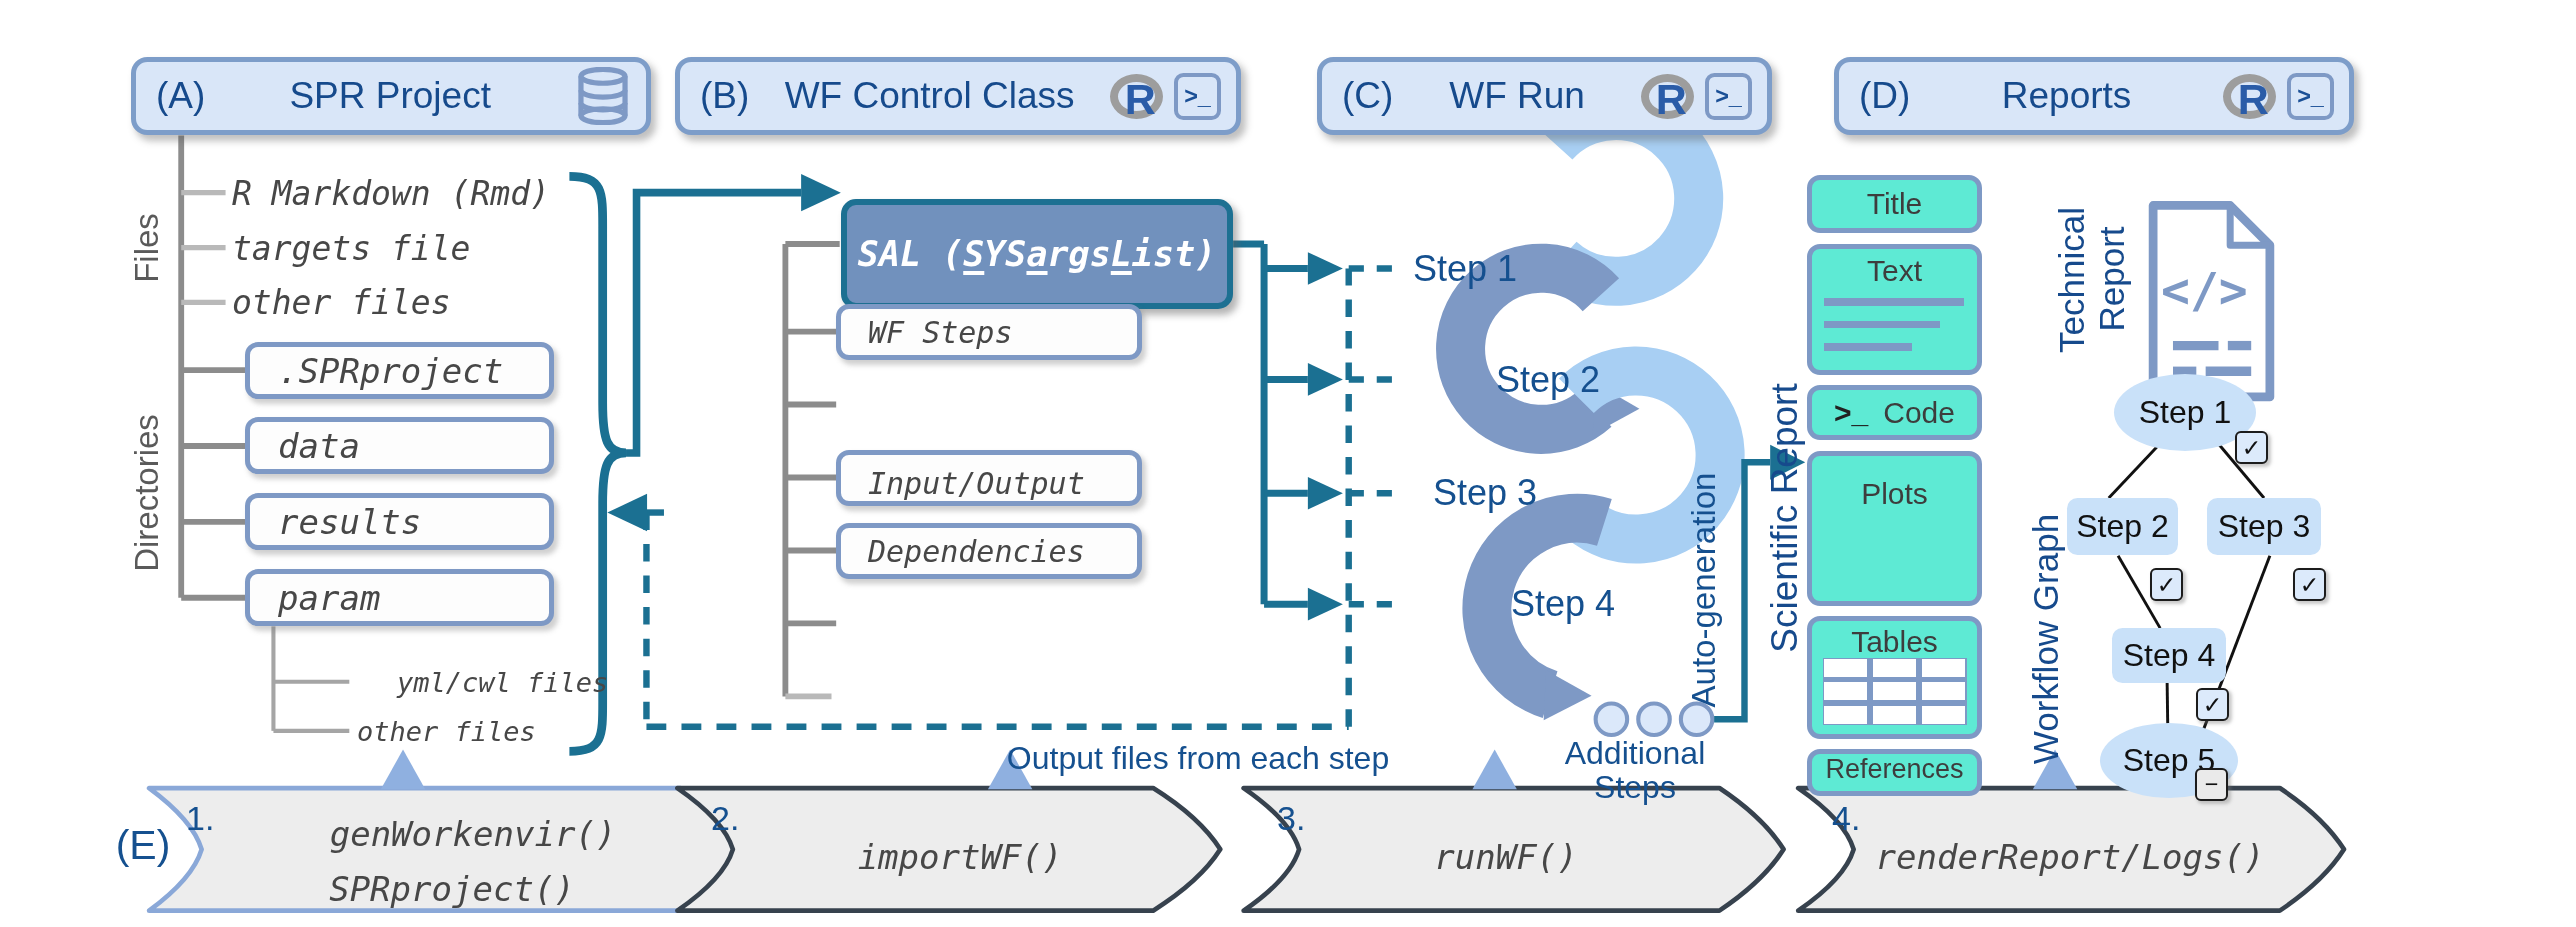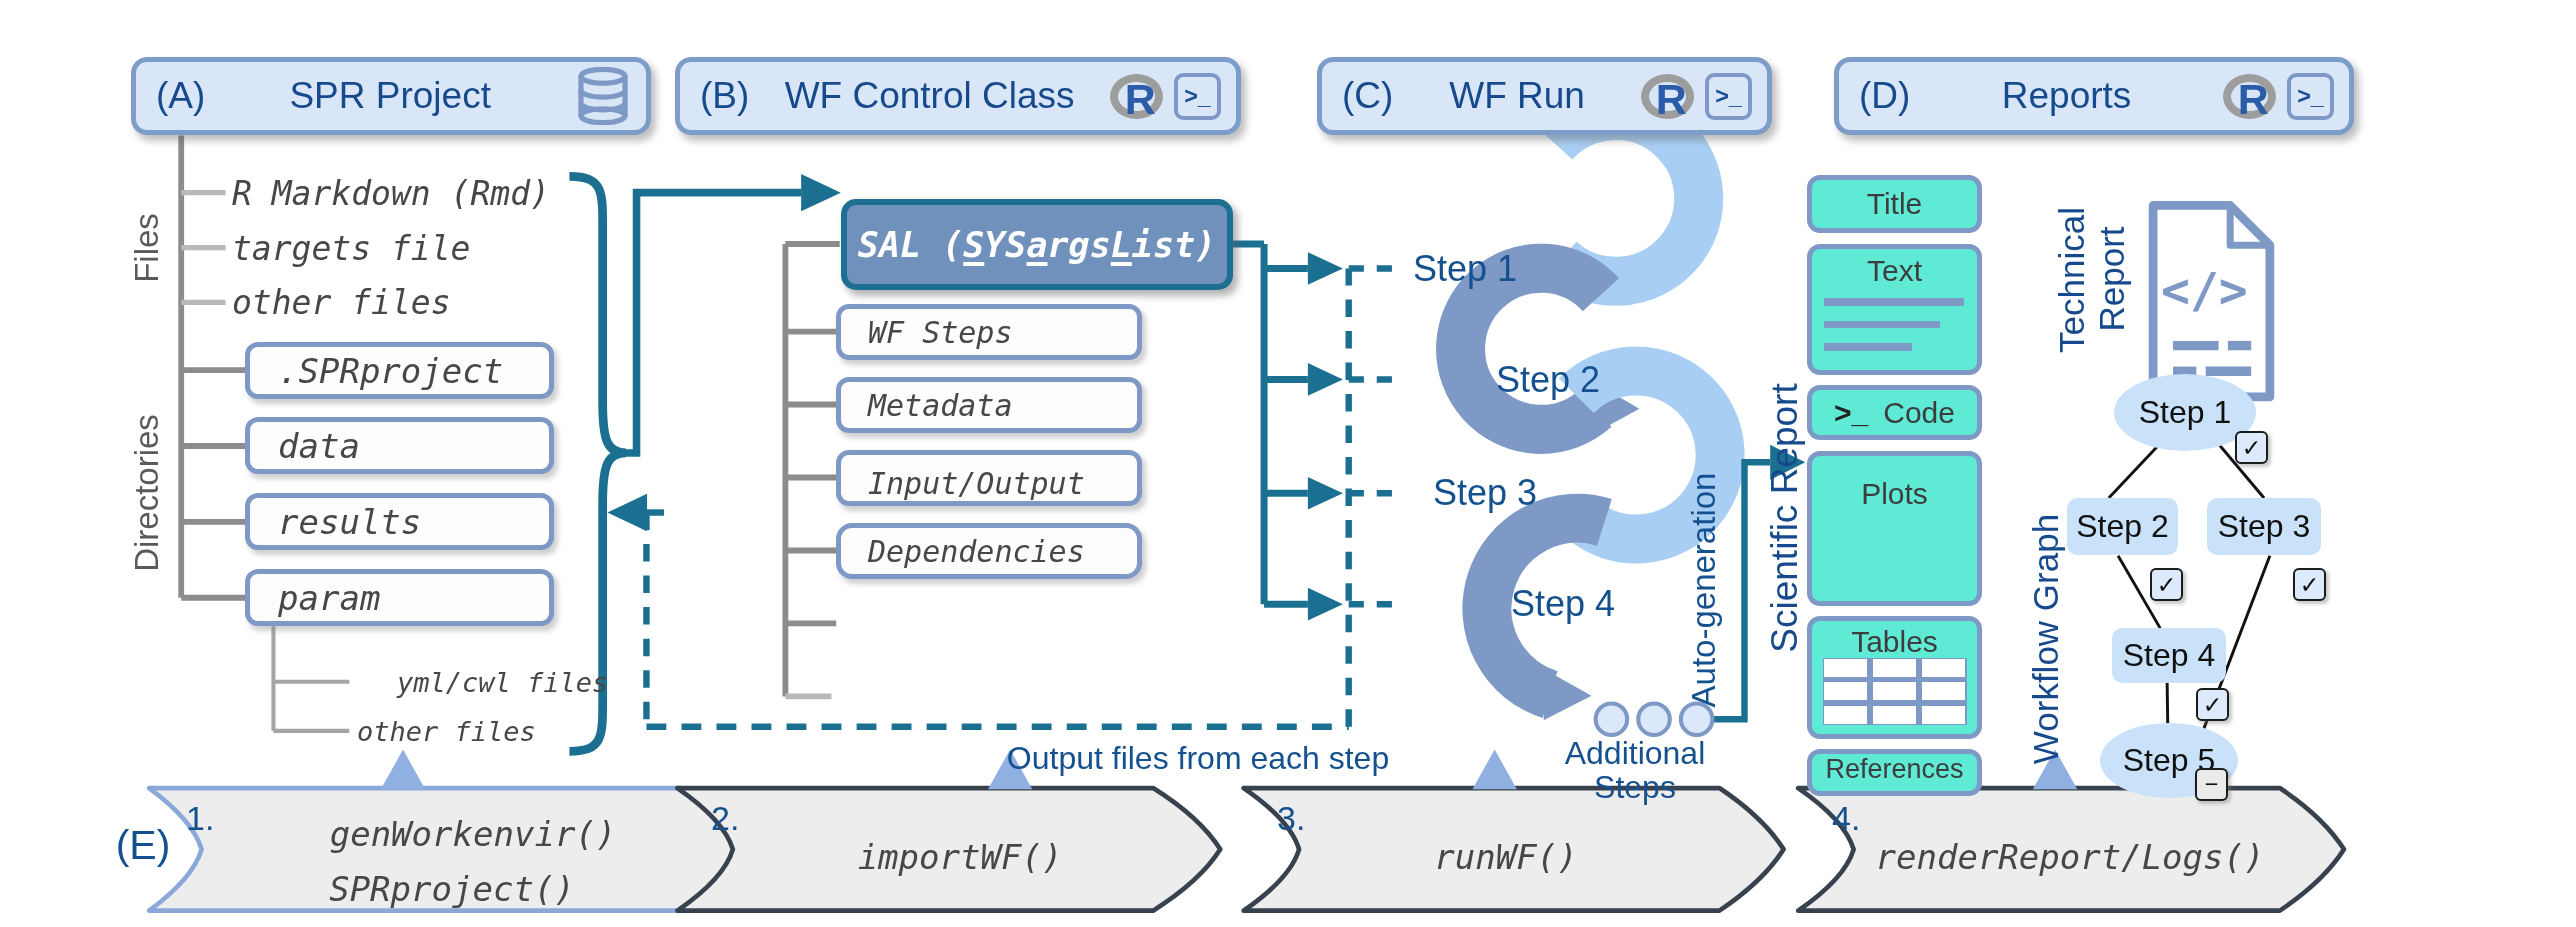--- a/index.html
+++ b/index.html
@@ -233,34 +233,31 @@
       <span class="rlogo">
           <span class="rring"></span>
           <span class="rletter">R</span>
         </span>
       <span class="term">
           <span>&gt;_</span>
         </span>
     </span>
   </div>
 
-  <div class="abs sal" style="left:841px;top:199px;width:392px;height:91px;">
+  <div class="abs sal" style="left:841px;top:199px;width:392px;height:110px;">
     <span><span>SAL (</span><u>S</u><span>YS</span><u>a</u><span>rgs</span><u>L</u><span>ist</span><span>)</span></span>
   </div>
 
   <div class="abs slot mono" style="left:836px;top:304px;width:306px;height:56px;">
       <span>WF Steps</span>
     </div>
-  <div class="abs slot mono" style="left:836px;top:377px;width:306px;height:56px;">
-      <span>Metadata</span>
-    </div>
   <div class="abs slot mono" style="left:836px;top:450px;width:306px;height:56px;align-items:flex-end;">
       <span>Input/Output</span>
     </div>
-  <div class="abs slot mono" style="left:836px;top:523px;width:306px;height:56px;border-radius:16px;">
+  <div class="abs slot mono" style="left:836px;top:523px;width:306px;height:56px;">
       <span>Dependencies</span>
     </div>
 
   <div class="abs cnote" style="left:1198px;top:758px;">Output files from each step</div>
 
   <div class="abs hdr" style="left:1317px;top:57px;width:455px;height:78px;">
     <span class="lbl">(C)</span>
     <span class="ttl">WF Run</span>
     <span class="icons">
       <span class="rlogo">

